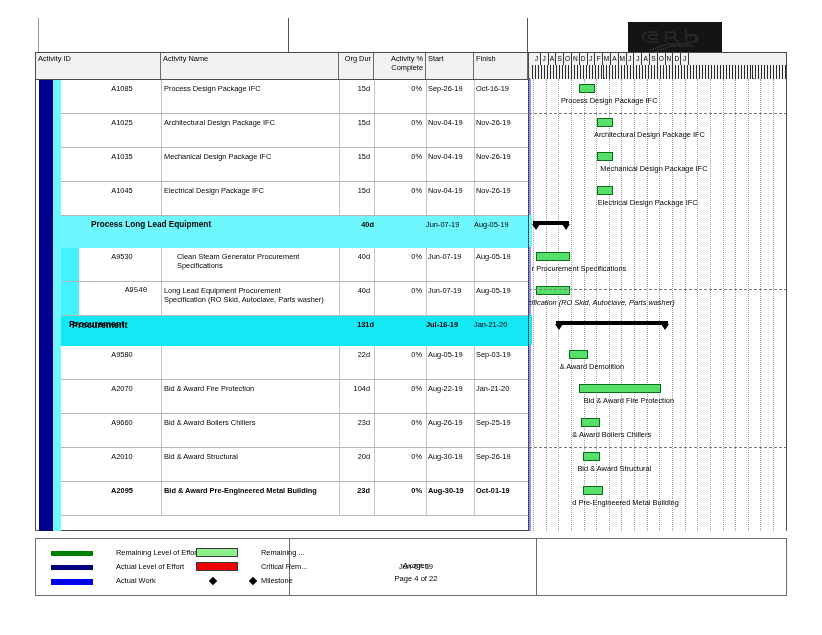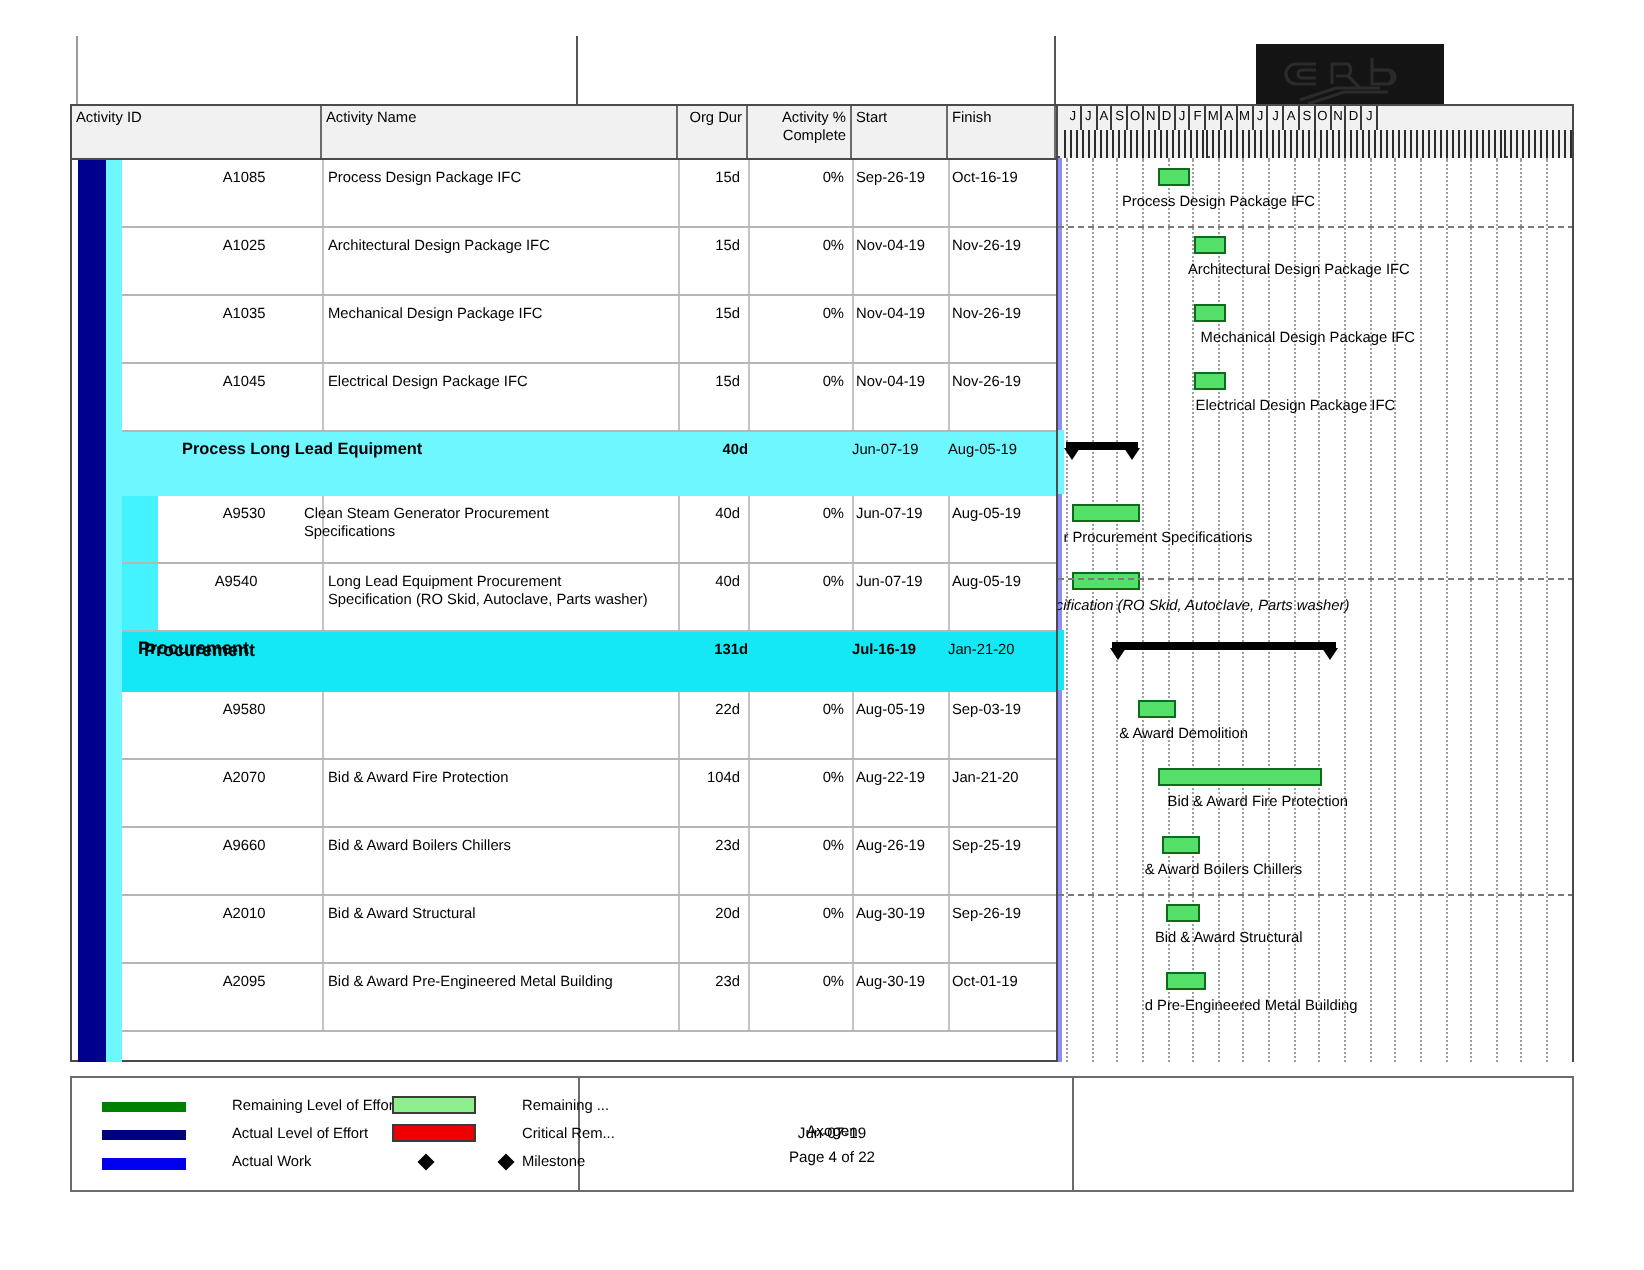--- a/index.html
+++ b/index.html
@@ -364,35 +364,35 @@
           <div class="cell date" style="left: 413px; width: 58px; font-weight: normal;">Aug-05-19</div>
         </div>
         <div class="row task " style="height: 34px;">
           <div class="indent-strip" style="width: 18px;"></div>
           <div class="vline" style="left: 100px;"></div>
           <div class="vline" style="left: 278px;"></div>
           <div class="vline" style="left: 313px;"></div>
           <div class="vline" style="left: 365px;"></div>
           <div class="vline" style="left: 413px;"></div>
           <div class="cell id" style="left: 22px; width: 78px;">A9530</div>
-          <div class="cell name" style="left: 91px; width: 175px; white-space: pre-line;">Clean Steam Generator Procurement
+          <div class="cell name" style="left: 116px; width: 175px; white-space: pre-line;">Clean Steam Generator Procurement
 Specifications</div>
           <div class="cell num" style="left: 278px; width: 31px;">40d</div>
           <div class="cell num" style="left: 313px; width: 48px;">0%</div>
           <div class="cell date" style="left: 367px; width: 46px;">Jun-07-19</div>
           <div class="cell date" style="left: 415px; width: 56px;">Aug-05-19</div>
         </div>
         <div class="row task " style="height: 34px;">
           <div class="indent-strip" style="width: 18px;"></div>
           <div class="vline" style="left: 100px;"></div>
           <div class="vline" style="left: 278px;"></div>
           <div class="vline" style="left: 313px;"></div>
           <div class="vline" style="left: 365px;"></div>
           <div class="vline" style="left: 413px;"></div>
-          <div class="cell id" style="left: 18px; width: 78px;">A9540</div>
+          <div class="cell id" style="left: 36px; width: 78px; font-family: Liberation Mono, monospace;">A9540</div>
           <div class="cell name" style="left: 103px; width: 175px; white-space: pre-line;">Long Lead Equipment Procurement
 Specification (RO Skid, Autoclave, Parts washer)</div>
           <div class="cell num" style="left: 278px; width: 31px;">40d</div>
           <div class="cell num" style="left: 313px; width: 48px;">0%</div>
           <div class="cell date" style="left: 367px; width: 46px;">Jun-07-19</div>
           <div class="cell date" style="left: 415px; width: 56px;">Aug-05-19</div>
         </div>
         <div class="row summary level1" style="height: 30px;">
           <div class="cell name" style="left: 8px; width: 260px; font-size: 9px;"><span class="dblprint" data-echo="Procurement">Procurement</span></div>
           <div class="cell num" style="left: 268px; width: 45px;">131d</div>
@@ -443,21 +443,21 @@
           <div class="vline" style="left: 313px;"></div>
           <div class="vline" style="left: 365px;"></div>
           <div class="vline" style="left: 413px;"></div>
           <div class="cell id" style="left: 22px; width: 78px;">A2010</div>
           <div class="cell name" style="left: 103px; width: 175px;">Bid &amp; Award Structural</div>
           <div class="cell num" style="left: 278px; width: 31px;">20d</div>
           <div class="cell num" style="left: 313px; width: 48px;">0%</div>
           <div class="cell date" style="left: 367px; width: 46px;">Aug-30-19</div>
           <div class="cell date" style="left: 415px; width: 56px;">Sep-26-19</div>
         </div>
-        <div class="row task " style="height: 34px;">
+        <div class="row task " style="height: 34px; font-weight: bold;">
           <div class="vline" style="left: 100px;"></div>
           <div class="vline" style="left: 278px;"></div>
           <div class="vline" style="left: 313px;"></div>
           <div class="vline" style="left: 365px;"></div>
           <div class="vline" style="left: 413px;"></div>
           <div class="cell id" style="left: 22px; width: 78px;">A2095</div>
           <div class="cell name" style="left: 103px; width: 175px;">Bid &amp; Award Pre-Engineered Metal Building</div>
           <div class="cell num" style="left: 278px; width: 31px;">23d</div>
           <div class="cell num" style="left: 313px; width: 48px;">0%</div>
           <div class="cell date" style="left: 367px; width: 46px;">Aug-30-19</div>

